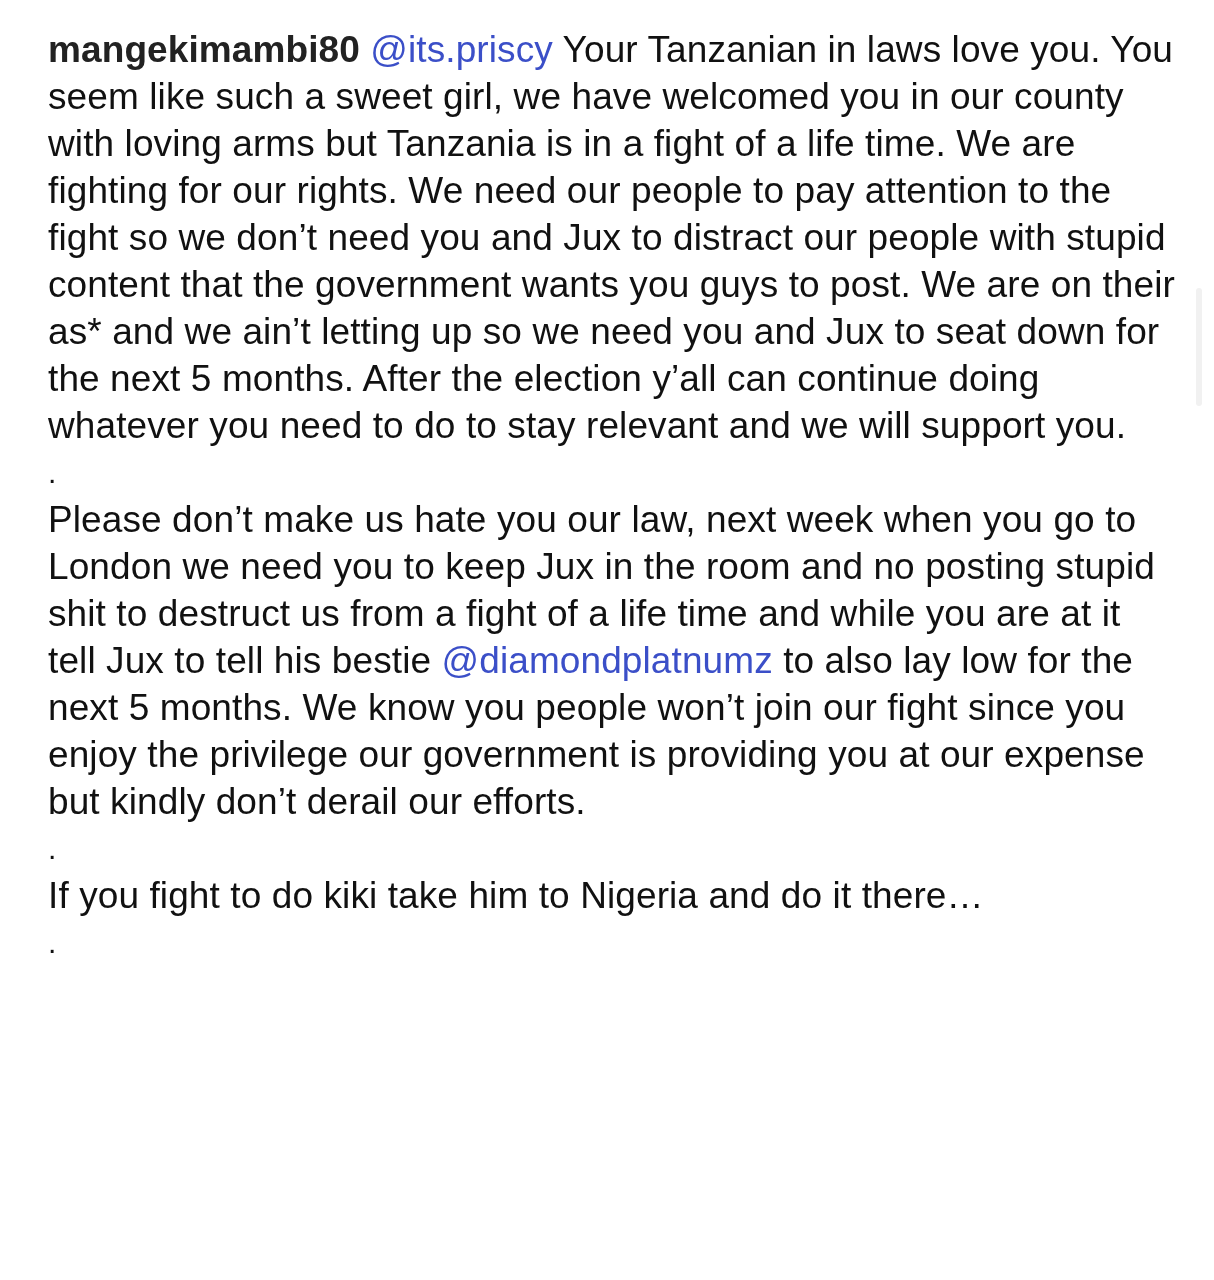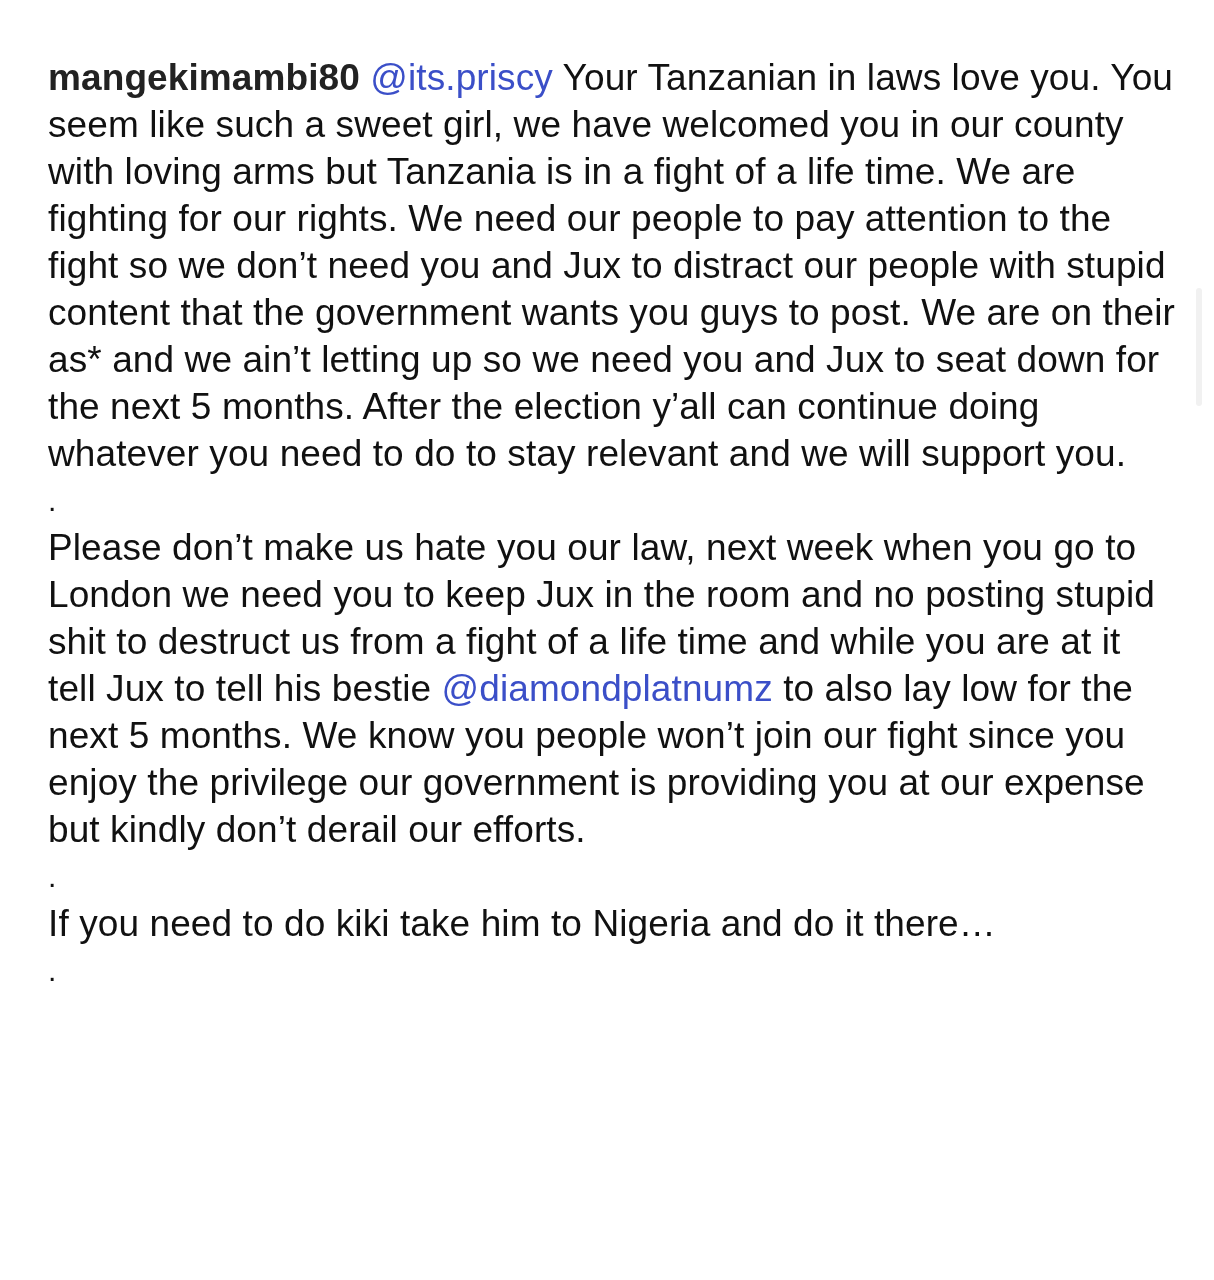--- a/index.html
+++ b/index.html
@@ -16,21 +16,20 @@
       color: #111111;
     }
     .comment {
       position: absolute;
       left: 48px;
       top: 26px;
       width: 1130px;
       font-size: 37px;
       line-height: 47px;
       letter-spacing: 0.1px;
-      margin-top: 28px;
     }
     .para {
       margin: 0;
       white-space: pre-line;
     }
     .username {
       font-weight: bold;
       color: #222222;
     }
     .mention {
@@ -58,19 +57,19 @@
 
 <div class="comment">
   <p class="para"><span class="username">mangekimambi80</span> <span class="mention">@its.priscy</span><span> Your Tanzanian in laws love you. You seem like such a sweet girl, we have welcomed you in our county with loving arms but Tanzania is in a fight of a life  time. We are fighting for our rights. We need our people to pay attention to the fight so we don’t need you and Jux to distract our people with stupid content that the government wants you guys to post. We are on their as* and we ain’t letting up so we need you and Jux to seat down for the next 5 months. After the election y’all can continue doing whatever you need to do to stay relevant and we will support you.</span></p>
 
   <p class="sep">.</p>
 
   <p class="para"><span>Please don’t make us hate you our law, next week when you go to London we need you to keep Jux in the room and no posting stupid shit to destruct us from a fight of a life time and while you are at it tell Jux to tell his bestie </span><span class="mention">@diamondplatnumz</span><span> to also lay low for the next 5 months. We know you people won’t join our fight since you enjoy the privilege our government is providing you at our expense but kindly don’t derail our efforts.</span></p>
 
   <p class="sep">.</p>
 
-  <p class="para">If you need to do kiki take him to Nigeria and do it there…</p>
+  <p class="para">If you fight to do kiki take him to Nigeria and do it there…</p>
 
   <p class="sep">.</p>
 
 </div>
 
 <div class="scrollbar"></div>
 
 </body></html>

